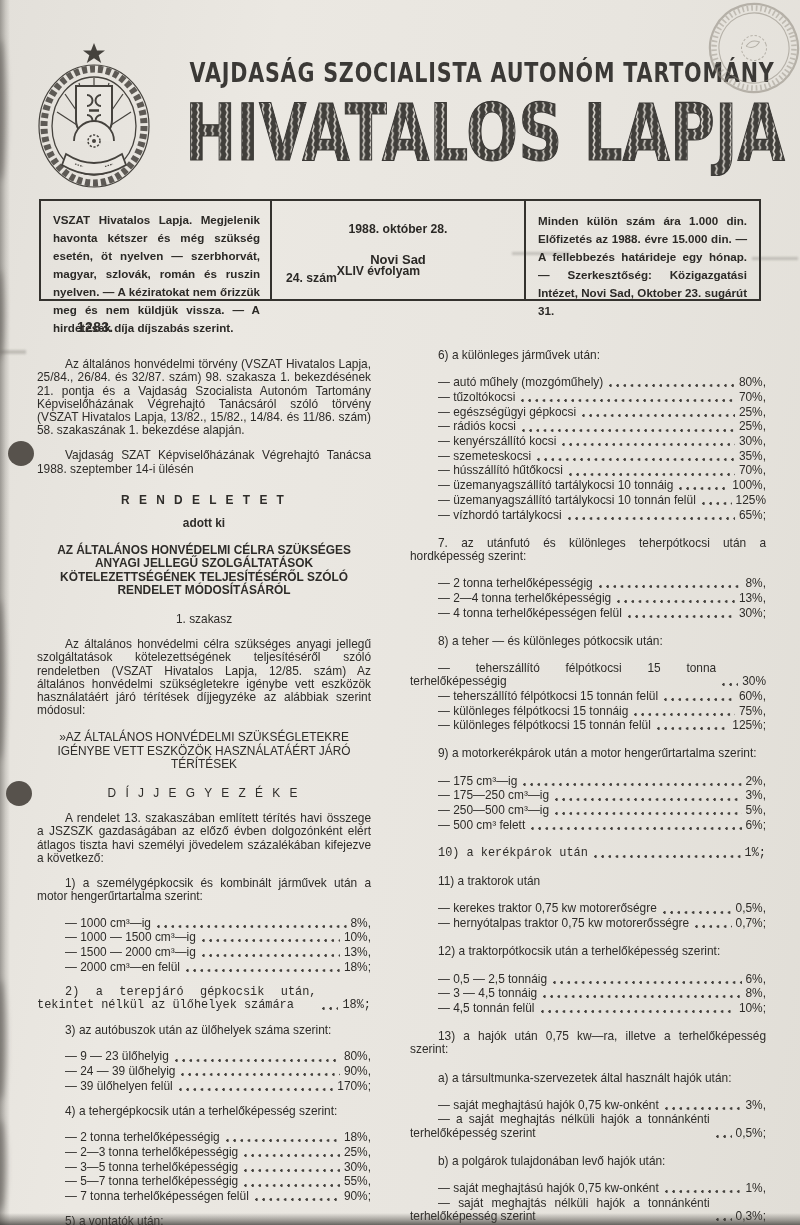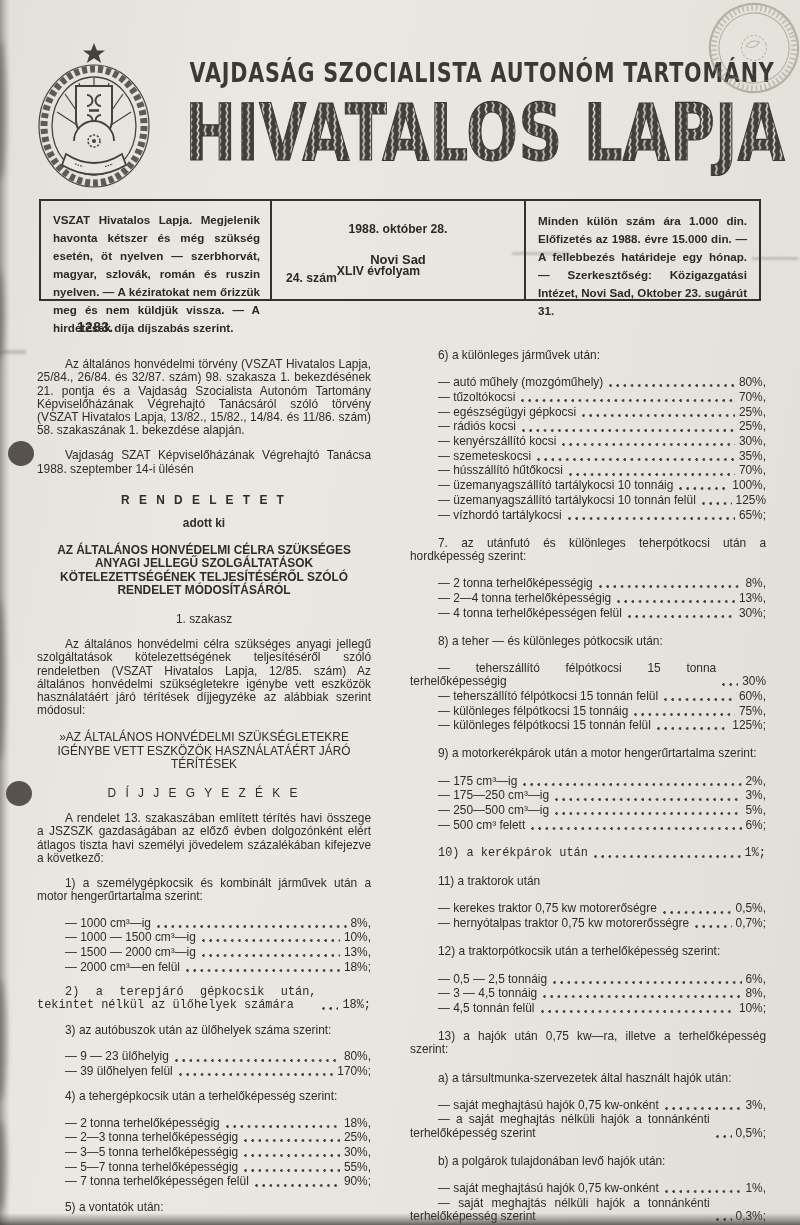--- a/index.html
+++ b/index.html
@@ -189,20 +189,25 @@
         <span class="fee-value">18%;</span>
       </div>
       <div class="blk t-pnum">3) az autóbuszok után az ülőhelyek száma szerint:</div>
       <div class="blk t-list">
         <div class="fee-row">
           <span class="fee-label">— 9 — 23 ülőhelyig</span>
           <span class="dots"></span>
           <span class="fee-value">80%,</span>
         </div>
         <div class="fee-row">
+          <span class="fee-label">— 24 — 39 ülőhelyig</span>
+          <span class="dots"></span>
+          <span class="fee-value">90%,</span>
+        </div>
+        <div class="fee-row">
           <span class="fee-label">— 39 ülőhelyen felül</span>
           <span class="dots"></span>
           <span class="fee-value">170%;</span>
         </div>
       </div>
       <div class="blk t-pnum">4) a tehergépkocsik után a terhelőképesség szerint:</div>
       <div class="blk t-list">
         <div class="fee-row">
           <span class="fee-label">— 2 tonna terhelőképességig</span>
           <span class="dots"></span>

